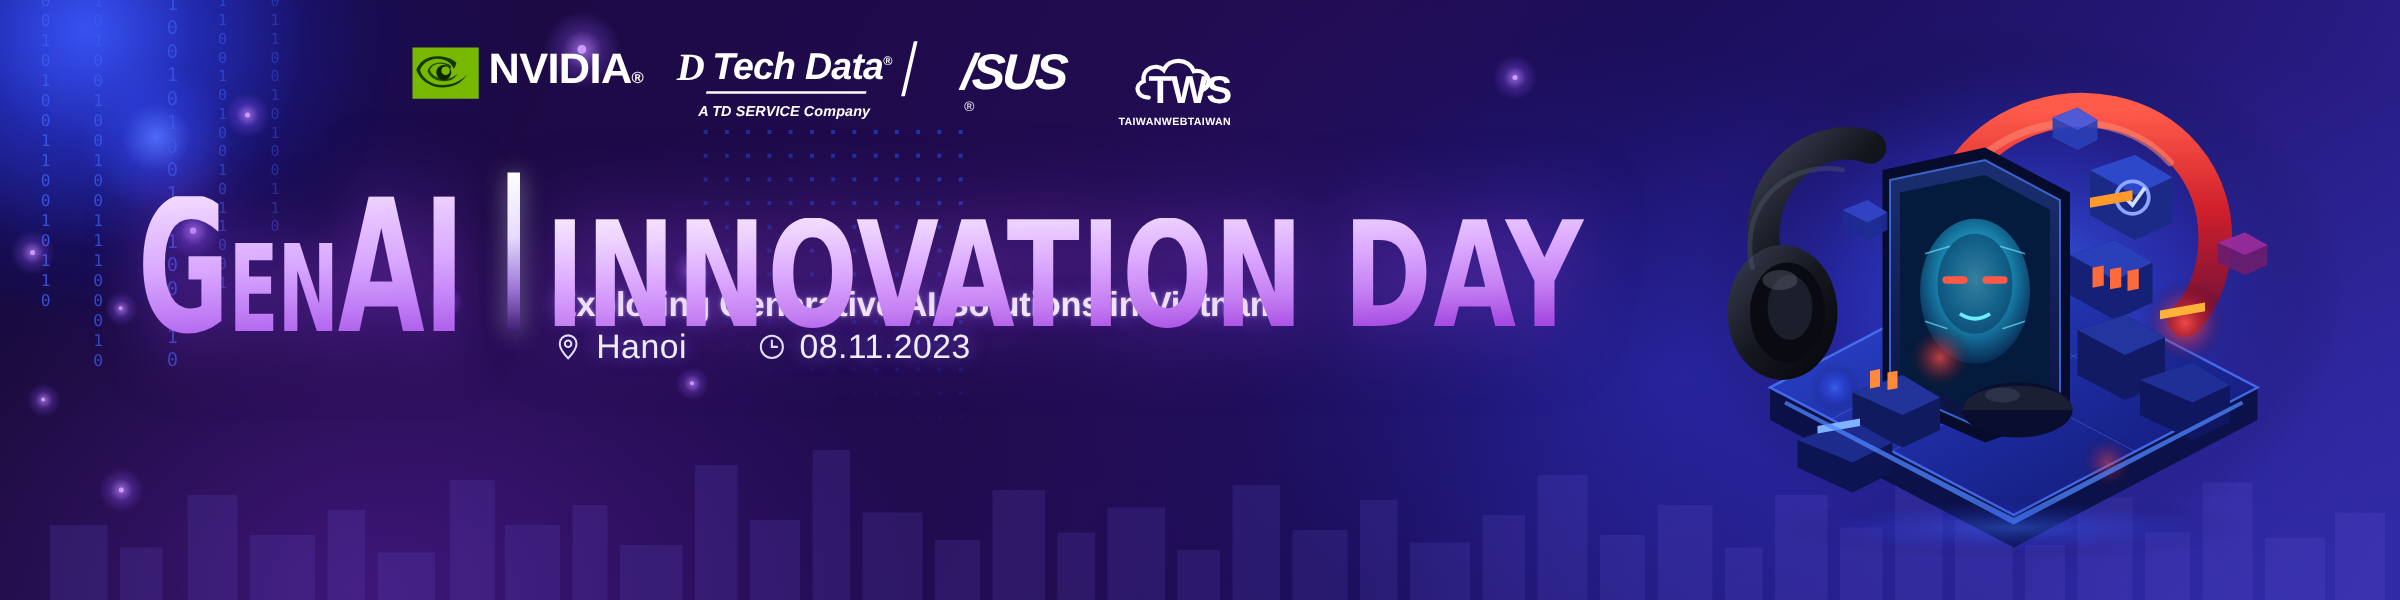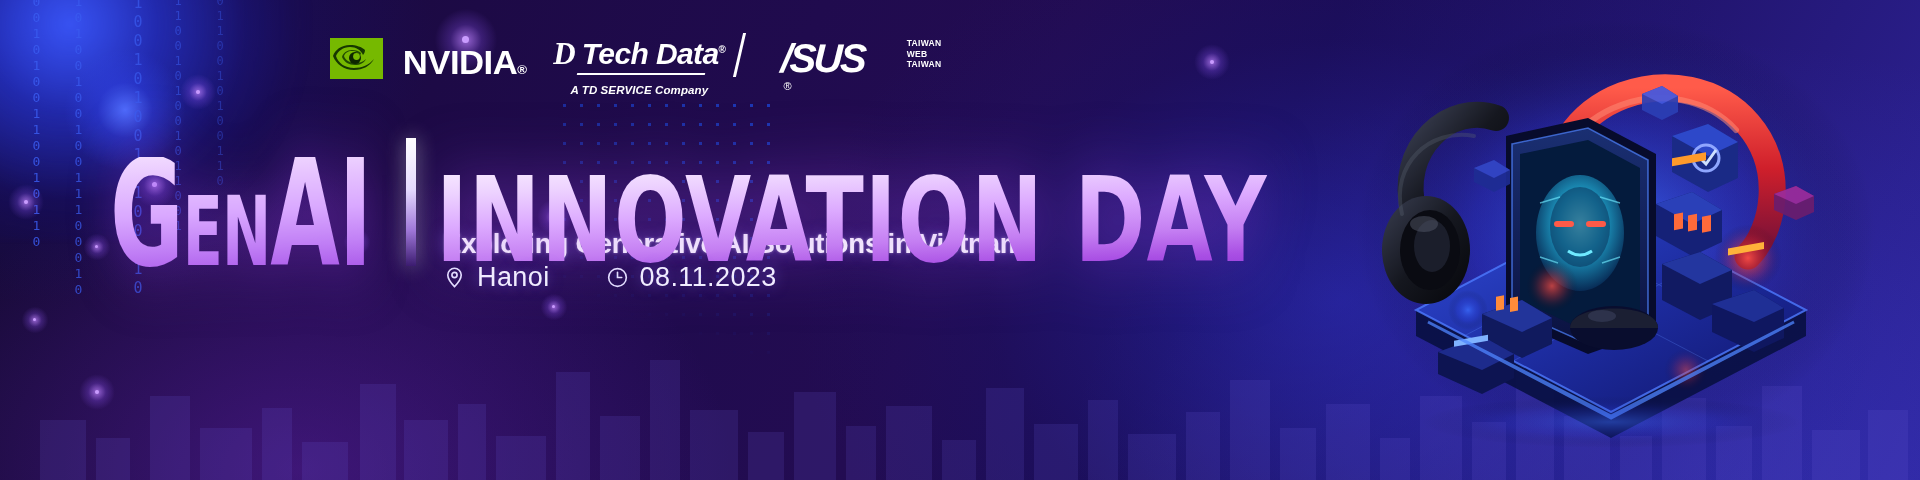--- a/index.html
+++ b/index.html
@@ -66,21 +66,21 @@
   .skyline{position:absolute; left:0; bottom:0; width:100%; height:180px; opacity:.30;}
 
   
   #logo-bar{
     position:absolute; left:330px; top:38px;
     display:flex; align-items:flex-start; gap:0;
   }
   .logo-cell{display:flex; flex-direction:column; align-items:center;}
 
   
-  .nvidia{display:flex; align-items:flex-end; gap:21px;}
+  .nvidia{display:flex; align-items:flex-start; gap:9px;}
   .nv-eye{width:53px;height:41px;background:#76b900;position:relative;}
   .nv-eye svg{position:absolute;inset:0;}
   .nv-word{
     color:#fff; font-size:34px; font-weight:bold; letter-spacing:-.5px;
     font-family:"Liberation Sans", sans-serif; line-height:1;
     transform:scaleX(1.02);
   }
   .nv-word .reg{font-size:13px; vertical-align:baseline;}
 
   
@@ -120,21 +120,21 @@
 
   
   .tws{margin-left:42px; position:relative; display:flex; align-items:flex-end; gap:6px;}
   .tws-mark{position:relative; width:80px; height:48px;}
   .tws-mark svg{position:absolute; left:0; top:0;}
   .tws-word{
     position:absolute; left:14px; bottom:-1px;
     color:#fff; font-size:31px; font-weight:bold; letter-spacing:-1px; line-height:1;
   }
   .tws-sub{
-    display:flex; flex-direction:column; justify-content:flex-end;
+    display:flex; flex-direction:row; justify-content:flex-end;
     color:#fff; font-size:8.5px; font-weight:bold; line-height:1.25;
     letter-spacing:.3px; margin-bottom:2px;
   }
 
   
   #headline{position:absolute; left:110px; top:138px; display:flex; align-items:flex-end;}
 
   .genai{
     font-family:"DejaVu Sans Condensed","Liberation Sans Narrow","Liberation Sans",sans-serif;
     font-weight:bold; line-height:.78; white-space:nowrap;
@@ -291,20 +291,26 @@
       <div class="td-underline"></div>
       <div class="td-tag">A TD SERVICE Company</div>
     </div>
 
     <div class="logo-cell asus">
       <span class="asus-word">/SUS</span>
       <span class="asus-reg">®</span>
     </div>
 
     <div class="logo-cell tws">
+      <span class="tws-mark">
+        <svg viewBox="0 0 80 48" width="80" height="48" aria-hidden="true">
+          <path d="M14 40 C4 40 2 30 10 27 C8 17 20 12 26 18 C30 8 46 8 50 19 C62 17 66 30 57 34" fill="none" stroke="#ffffff" stroke-width="3.4" stroke-linecap="round"></path>
+        </svg>
+        <span class="tws-word">TWS</span>
+      </span>
       <span class="tws-sub">
         <span>TAIWAN</span>
         <span>WEB</span>
         <span>TAIWAN</span>
       </span>
     </div>
   </div>
 
   <div id="subtitle">Exploring Generative AI Solutions in Vietnam</div>
 

